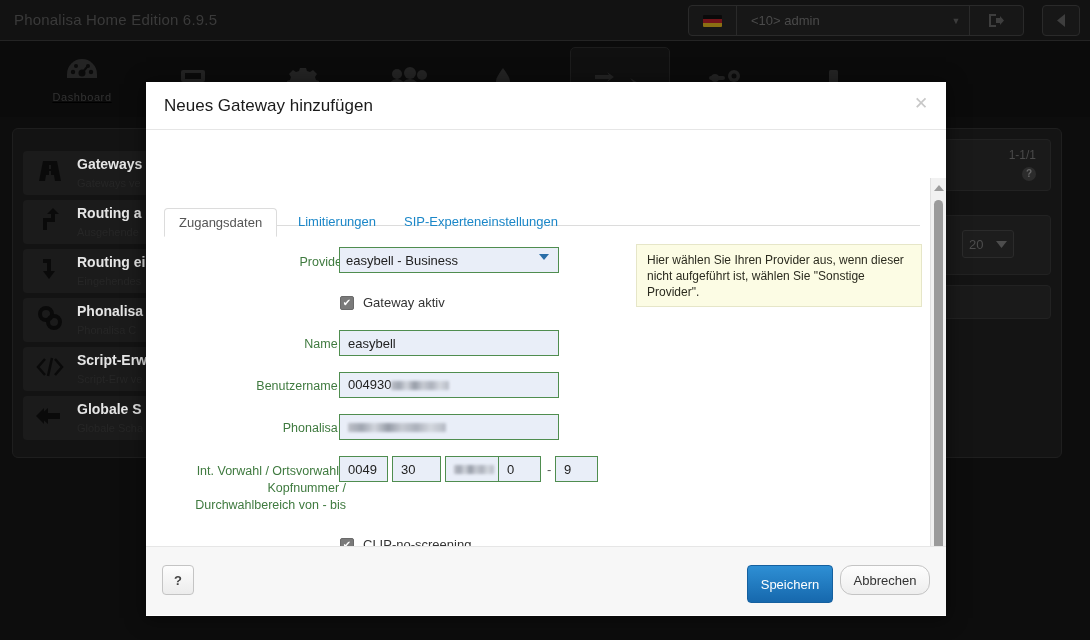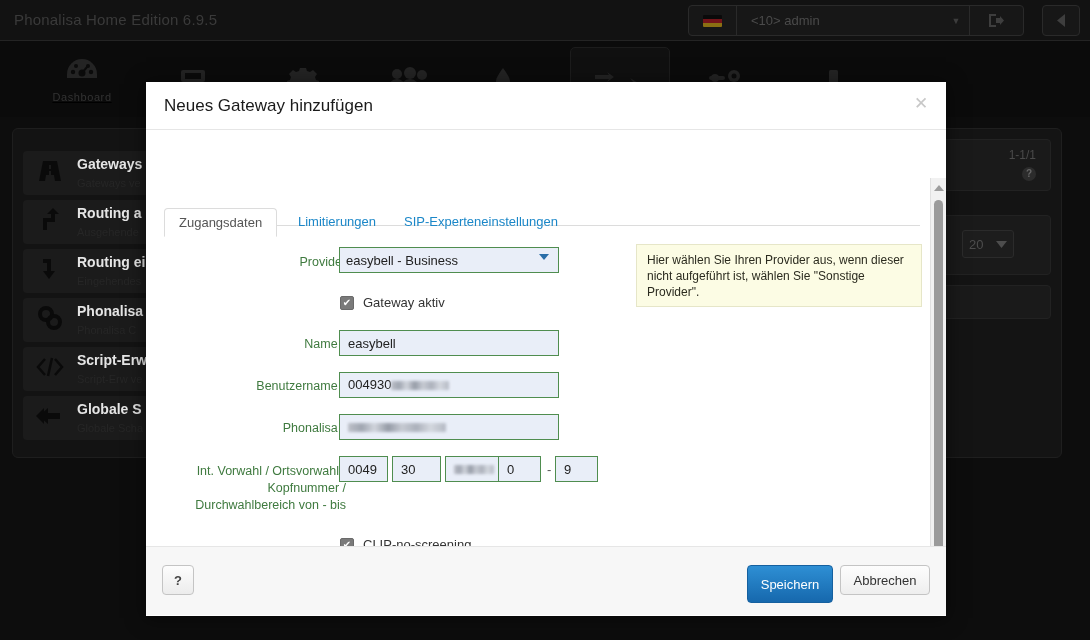--- a/index.html
+++ b/index.html
@@ -239,21 +239,21 @@
   }
   #save-btn {
     position: absolute; right: 113px; top: 18px; width: 86px; height: 38px;
     background: linear-gradient(#2e8fd4,#1668ad);
     border: 1px solid #15609f; border-radius: 4px;
     color: #fff; font-size: 13px; cursor: pointer;
   }
   #cancel-btn {
     position: absolute; right: 16px; top: 18px; width: 90px; height: 30px;
     background: linear-gradient(#fdfdfd,#eeeeee);
-    border: 1px solid #c4c4c4; border-radius: 4px;
+    border: 1px solid #c4c4c4; border-radius: 12px;
     color: #333; font-size: 13px; cursor: pointer;
   }
 </style>
 </head>
 <body>
 
 <div id="app-backdrop">
 
   <div id="titlebar">
     <div id="app-title">Phonalisa Home Edition 6.9.5</div>

